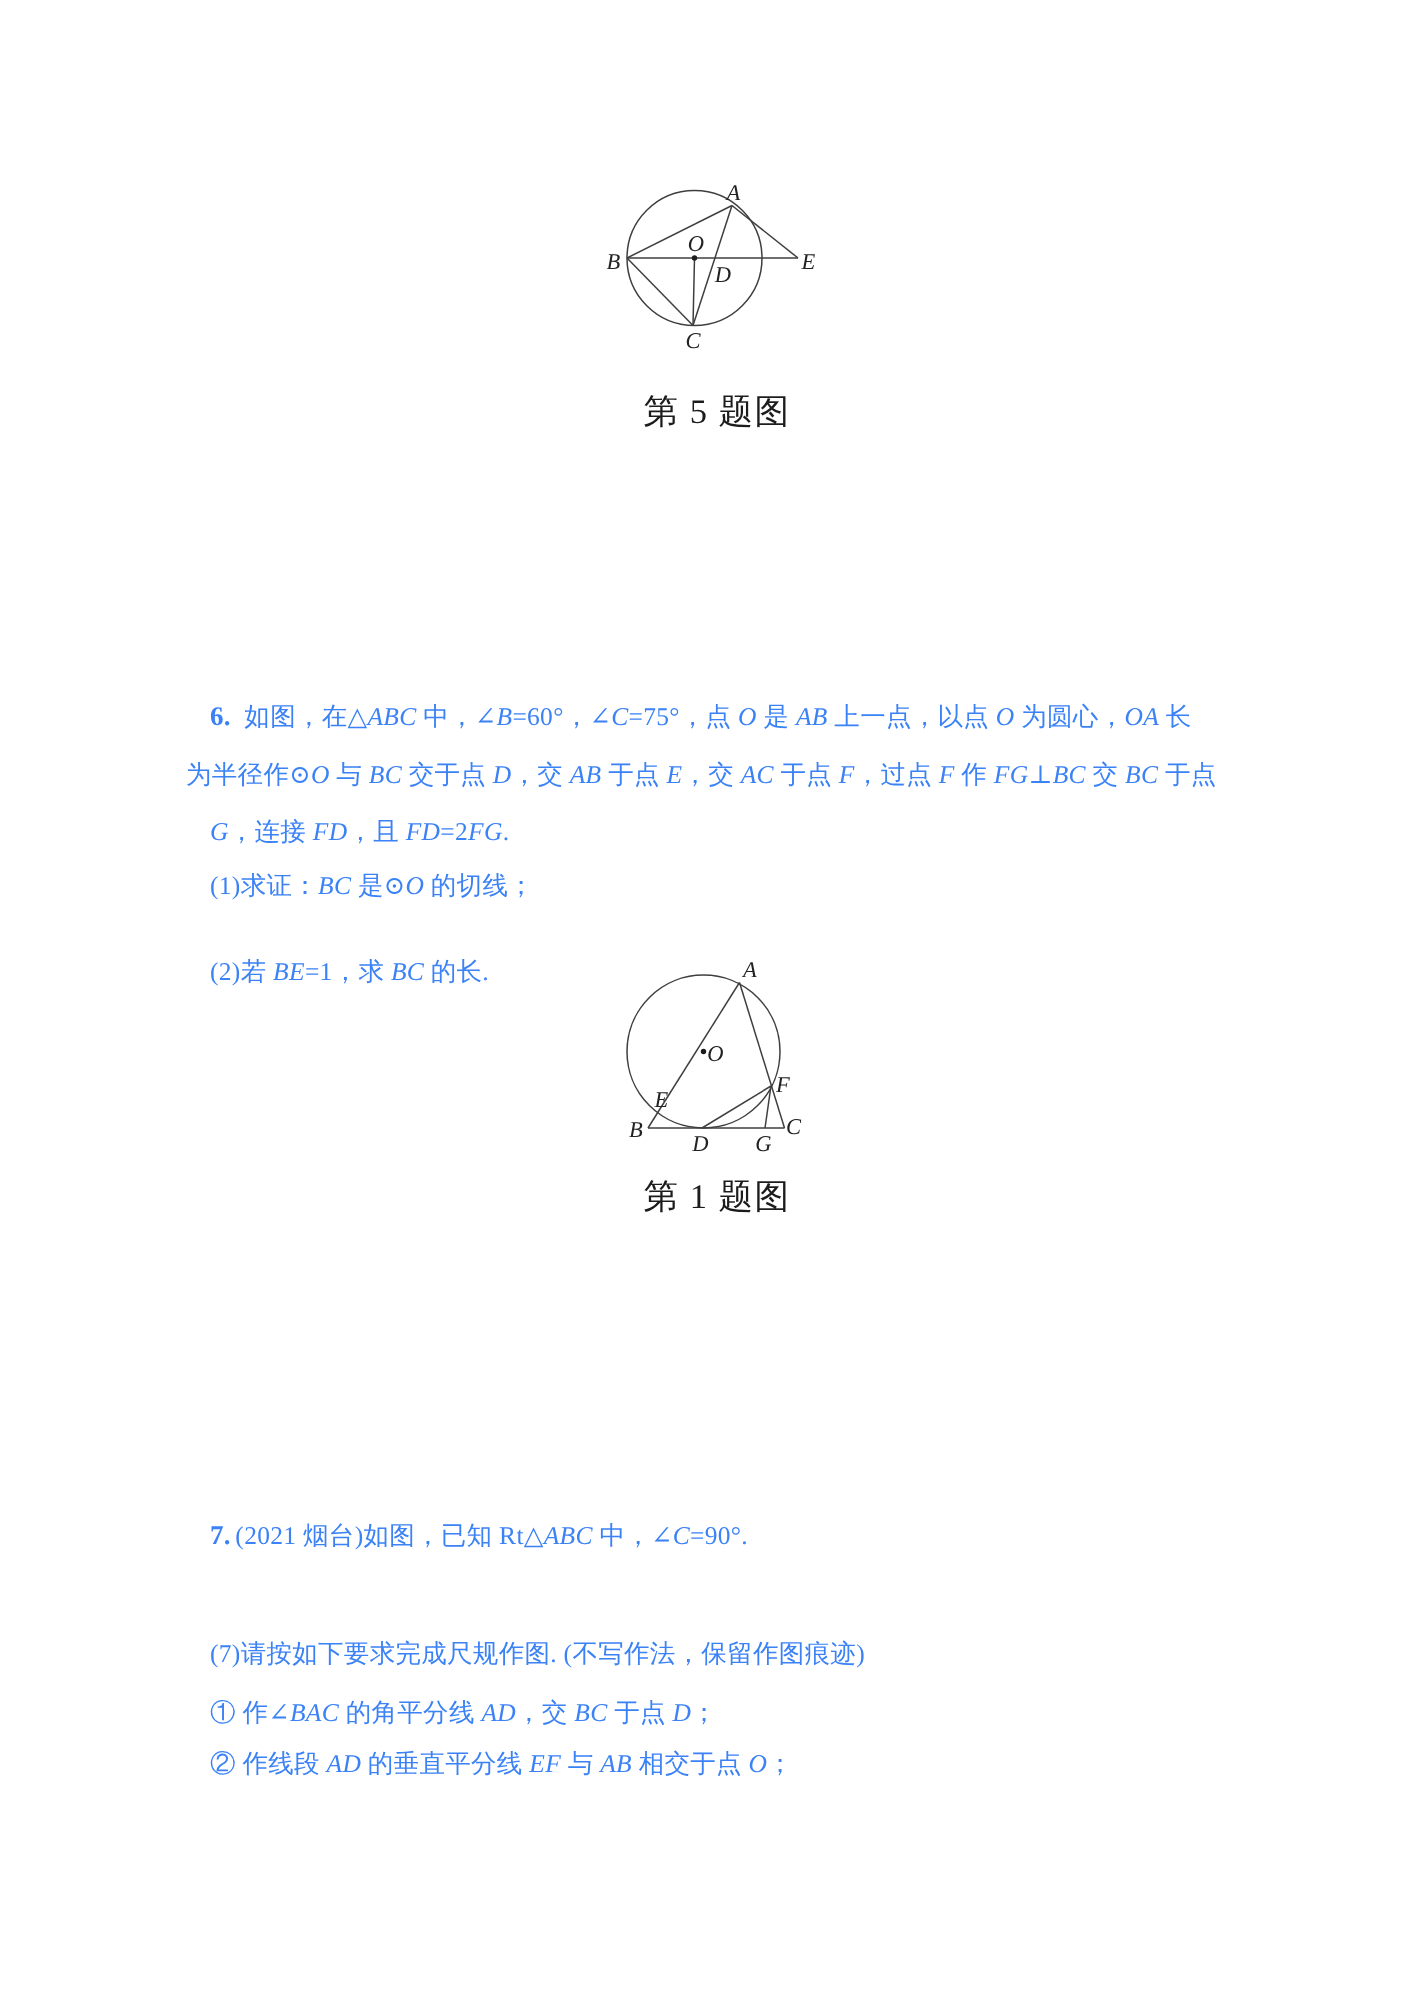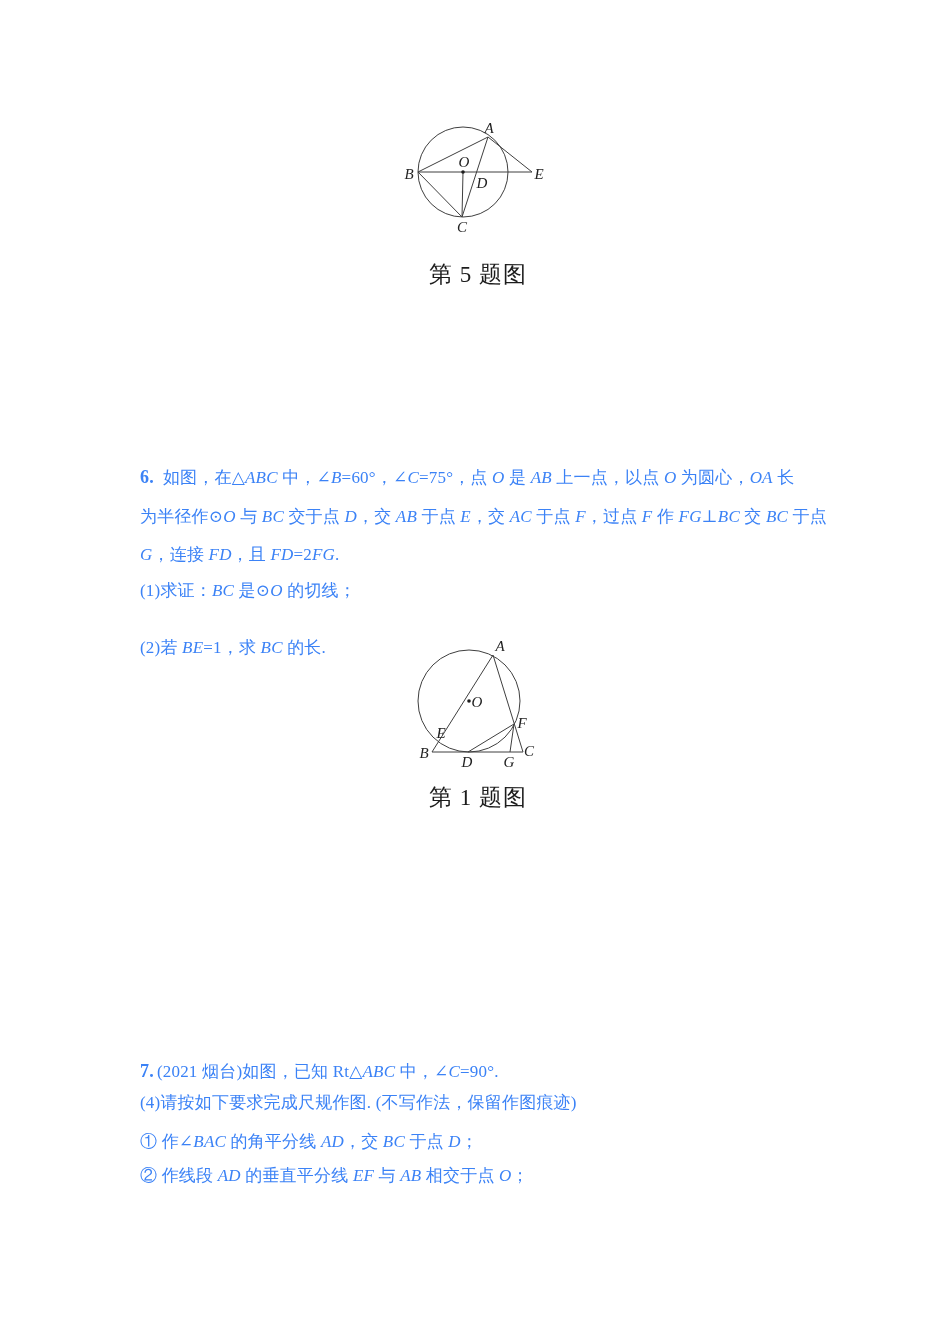--- a/index.html
+++ b/index.html
@@ -45,21 +45,21 @@
     <text x="96" y="22">A</text>
     <text x="16" y="68">B</text>
     <text x="69" y="121">C</text>
     <text x="89" y="77">D</text>
     <text x="146" y="68">E</text>
     <text x="71" y="56">O</text>
   </svg>
   <div class="caption" style="left:398px;top:259px;width:160px">第 5 题图</div>
 
   <div class="tline" style="left:140px;top:466px"><b class="num">6.</b><span>如图，在△<i>ABC</i> 中，∠<i>B</i>=60°，∠<i>C</i>=75°，点 <i>O</i> 是 <i>AB</i> 上一点，以点 <i>O</i> 为圆心，<i>OA</i> 长</span></div>
-  <div class="tline" style="left:140px;top:505px"><span>为半径作⊙<i>O</i> 与 <i>BC</i> 交于点 <i>D</i>，交 <i>AB</i> 于点 <i>E</i>，交 <i>AC</i> 于点 <i>F</i>，过点 <i>F</i> 作 <i>FG</i>⊥<i>BC</i> 交 <i>BC</i> 于点</span></div>
+  <div class="tline" style="left:124px;top:505px"><span>为半径作⊙<i>O</i> 与 <i>BC</i> 交于点 <i>D</i>，交 <i>AB</i> 于点 <i>E</i>，交 <i>AC</i> 于点 <i>F</i>，过点 <i>F</i> 作 <i>FG</i>⊥<i>BC</i> 交 <i>BC</i> 于点</span></div>
   <div class="tline" style="left:140px;top:543px"><span><i>G</i>，连接 <i>FD</i>，且 <i>FD</i>=2<i>FG</i>.</span></div>
   <div class="tline" style="left:140px;top:579px"><span>(1)求证：<i>BC</i> 是⊙<i>O</i> 的切线；</span></div>
   <div class="tline" style="left:140px;top:636px"><span>(2)若 <i>BE</i>=1，求 <i>BC</i> 的长.</span></div>
 
   <svg class="fig" style="left:398px;top:638px" width="170" height="140" viewBox="0 0 170 140">
     <circle class="stroke" cx="71" cy="63" r="51"></circle>
     <line class="stroke" x1="34" y1="114" x2="125" y2="114"></line>
     <line class="stroke" x1="95" y1="17" x2="34" y2="114"></line>
     <line class="stroke" x1="95" y1="17" x2="125" y2="114"></line>
     <line class="stroke" x1="116" y1="86" x2="70" y2="114"></line>
@@ -69,18 +69,18 @@
     <text x="26" y="120">B</text>
     <text x="131" y="118">C</text>
     <text x="69" y="129">D</text>
     <text x="43" y="100">E</text>
     <text x="124" y="90">F</text>
     <text x="111" y="129">G</text>
     <text x="79" y="69">O</text>
   </svg>
   <div class="caption" style="left:398px;top:782px;width:160px">第 1 题图</div>
 
-  <div class="tline" style="left:140px;top:1060px"><b class="num7">7.</b><span>(2021 烟台)如图，已知 Rt△<i>ABC</i> 中，∠<i>C</i>=90°.</span></div>
-  <div class="tline" style="left:140px;top:1091px"><span>(4)请按如下要求完成尺规作图. (不写作法，保留作图痕迹)</span></div>
+  <div class="tline" style="left:140px;top:1012px"><b class="num7">7.</b><span>(2021 烟台)如图，已知 Rt△<i>ABC</i> 中，∠<i>C</i>=90°.</span></div>
+  <div class="tline" style="left:140px;top:1091px"><span>(7)请按如下要求完成尺规作图. (不写作法，保留作图痕迹)</span></div>
   <div class="tline" style="left:140px;top:1164px"><span>② 作线段 <i>AD</i> 的垂直平分线 <i>EF</i> 与 <i>AB</i> 相交于点 <i>O</i>；</span></div>
   <div class="tline" style="left:140px;top:1130px"><span>① 作∠<i>BAC</i> 的角平分线 <i>AD</i>，交 <i>BC</i> 于点 <i>D</i>；</span></div>
 
 </div>
 
 </body></html>

